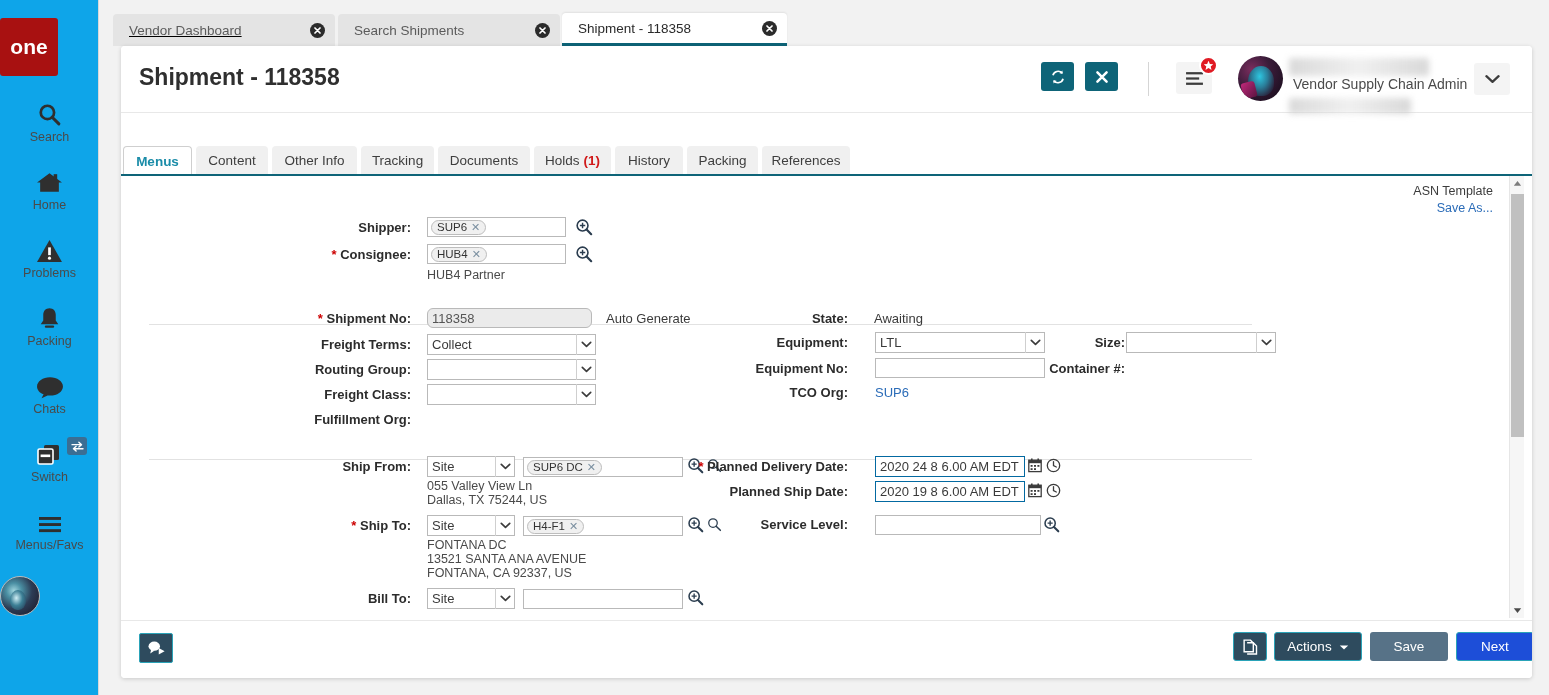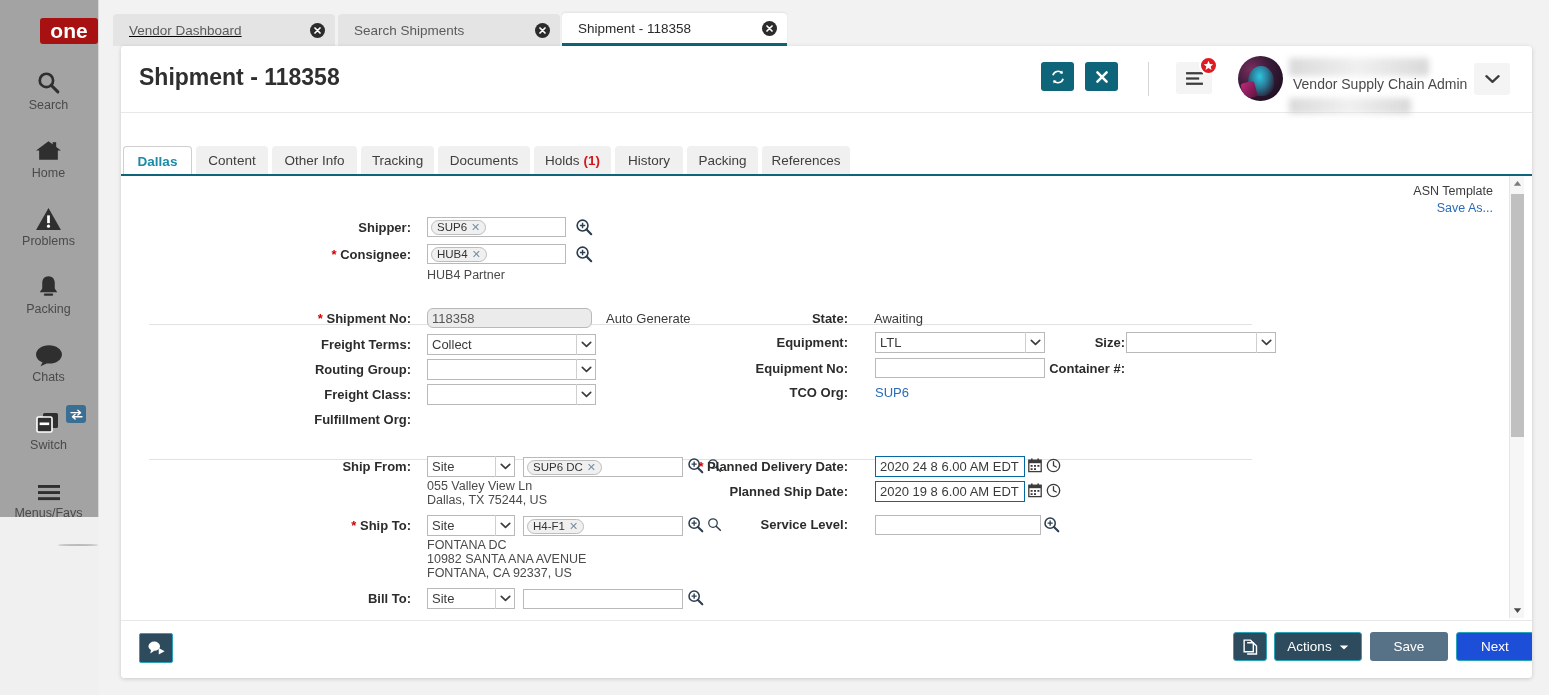--- a/index.html
+++ b/index.html
@@ -7,24 +7,24 @@
     width: 1549px; height: 695px;
     font-family: "Liberation Sans", sans-serif;
     background: #f0f0f0;
     overflow: hidden;
   }
   body { position: relative; }
 
   
   #sidebar {
     position: absolute; left: 0; top: 0;
-    width: 99px; height: 517px;
-    background: #a3a3a3;
+    width: 99px; height: 695px;
+    background: #0ea5e9;
     border-right: 1px solid #d8d8d8;
-    display: flex; flex-direction: column; align-items: flex-end;
+    display: flex; flex-direction: column; align-items: flex-start;
     z-index: 5;
   }
   #logo {
     width: 58px; height: 58px; margin-top: 18px;
     background: #a81111; border-radius: 3px;
     display: flex; align-items: center; justify-content: center;
   }
   #logo svg { display:block; }
   .nav-item {
     width: 99px; margin-top: 21px;
@@ -465,21 +465,21 @@
       <div id="user-name">Vendor Supply Chain Admin</div>
       <div id="user-caret">
         <svg width="15" height="10" viewBox="0 0 16 10">
           <path d="M1.5 2 L8 8 L14.5 2" fill="none" stroke="#3c3c3c" stroke-width="2.4" stroke-linecap="round" stroke-linejoin="round"></path>
         </svg>
       </div>
     </div>
 
     <div id="sectiontabs">
       <div class="stab active" style="left:2px; width:69px;">
-        <span>Dallas</span>
+        <span>Menus</span>
       </div>
       <div class="stab" style="left:75px; width:72px;">
         <span>Content</span>
       </div>
       <div class="stab" style="left:151px; width:85px;">
         <span>Other Info</span>
       </div>
       <div class="stab" style="left:240px; width:73px;">
         <span>Tracking</span>
       </div>
@@ -676,21 +676,21 @@
             <line x1="12.9" y1="12.9" x2="18" y2="18" stroke="#2b3d4f" stroke-width="2.4" stroke-linecap="round"></line>
           </svg>
         </span>
         <span class="icobtn" style="left:586px; top:341px;">
           <svg width="15" height="15" viewBox="0 0 18 18">
             <circle cx="7.2" cy="7.2" r="5.1" fill="none" stroke="#2b3d4f" stroke-width="1.5"></circle>
             <line x1="11" y1="11" x2="16" y2="16" stroke="#2b3d4f" stroke-width="1.8" stroke-linecap="round"></line>
           </svg>
         </span>
         <div class="fsub" style="left:306px; top:362px;">FONTANA DC</div>
-        <div class="fsub" style="left:306px; top:376px;">10982 SANTA ANA AVENUE</div>
+        <div class="fsub" style="left:306px; top:376px;">13521 SANTA ANA AVENUE</div>
         <div class="fsub" style="left:306px; top:390px;">FONTANA, CA 92337, US</div>
 
         <div class="flabel" style="left:130px; top:415px; width:160px;">Bill To:</div>
         <div class="selbox" style="left:306px; top:412px; width:88px;">
           <span>Site</span>
           <span class="arrow">
             <svg width="11" height="7" viewBox="0 0 12 8">
                 <path d="M1.2 1.6 L6 6.2 L10.8 1.6" fill="none" stroke="#3c3c3c" stroke-width="1.9" stroke-linecap="round" stroke-linejoin="round"></path>
               </svg>
           </span>

